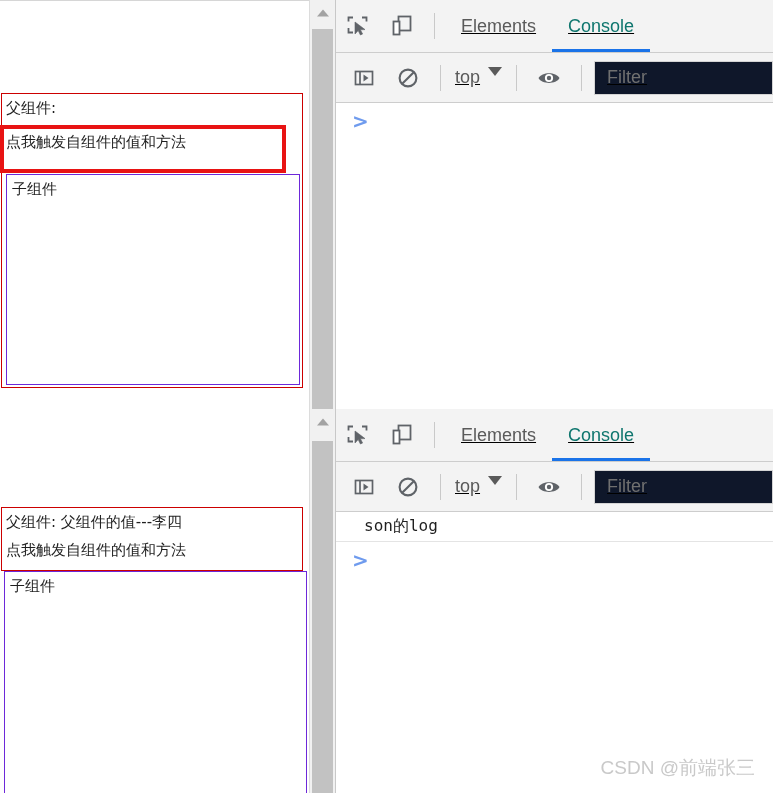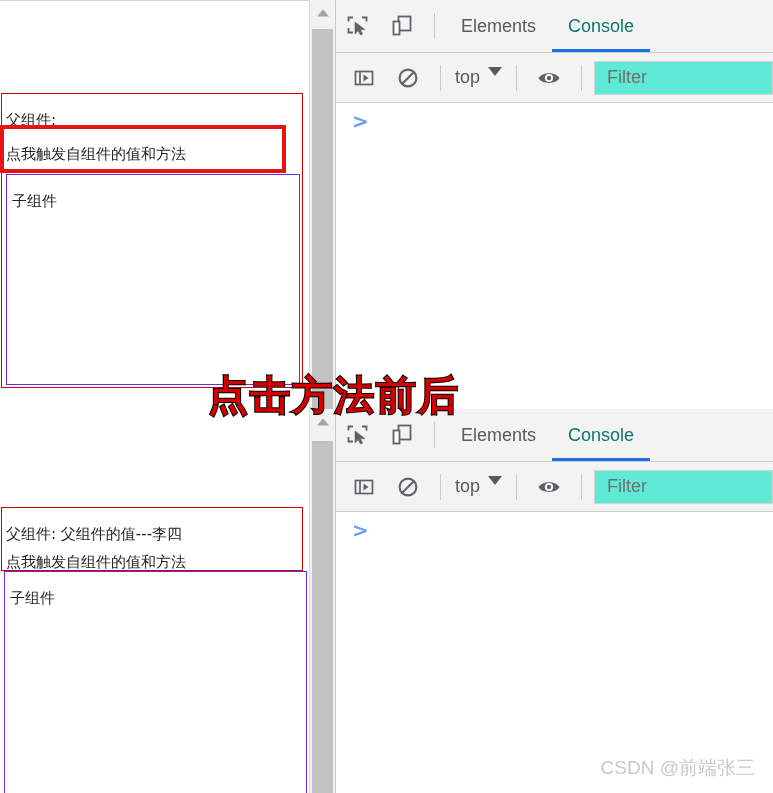--- a/index.html
+++ b/index.html
@@ -60,21 +60,20 @@
     border: 1px solid #6d28d9;
     background: #ffffff;
     box-sizing: border-box;
   }
   .cn-text {
     font-family: "DejaVu Sans", "Liberation Sans", sans-serif;
     font-size: 15px;
     color: #1f1f1f;
     line-height: 1.15;
     white-space: nowrap;
-    margin-top: 12px;
   }
 
   
   .top-parent { top: 92px;  height: 295px; }
   .top-parent .label-parent { position: absolute; left: 4px; top: 6px; }
   .top-parent .btn-text     { position: absolute; left: 4px; top: 40px; }
   .top-child  { top: 80px; bottom: 2px; }
   .top-child .label-child   { position: absolute; left: 5px; top: 6px; }
 
   
@@ -141,20 +140,21 @@
   
   .devtools {
     position: absolute;
     top: 0;
     left: 336px;
     width: 437px;
     height: 100%;
     background: #ffffff;
     font-family: "Liberation Sans", "DejaVu Sans", sans-serif;
     overflow: hidden;
+    text-decoration: underline;
   }
   .dt-tabbar {
     position: relative;
     height: 52px;
     background: #f3f3f3;
     border-bottom: 1px solid #cdcdcd;
     display: flex;
     align-items: center;
   }
   .dt-iconbtn {
@@ -214,21 +214,21 @@
   .caret {
     margin-left: 8px;
     width: 0; height: 0;
     border-left: 7px solid transparent;
     border-right: 7px solid transparent;
     border-top: 9px solid #5a5a5a;
   }
   .filter-input {
     flex: 1 1 auto;
     height: 34px;
-    background: #5eead4;
+    background: #0f172a;
     border: 1px solid #d4d4d4;
     box-sizing: border-box;
     display: flex;
     align-items: center;
     padding-left: 12px;
     font-size: 18px;
     color: #707070;
     margin-left: 2px;
     min-width: 10px;
   }
@@ -455,24 +455,24 @@
             <path d="M2.5 13 C6 6.5, 20 6.5, 23.5 13 C20 19.5, 6 19.5, 2.5 13 Z" fill="#5f6368"></path>
             <circle cx="13" cy="13" r="4.1" fill="#ffffff"></circle>
             <circle cx="13" cy="13" r="2.2" fill="#5f6368"></circle>
           </svg>
         </div>
         <div class="vsep"></div>
         <div class="filter-input">Filter</div>
       </div>
 
       <div class="console-body">
+        <div class="log-row">son的log</div>
         <div class="prompt-row">
           <span class="prompt-chevron">&gt;</span>
         </div>
       </div>
     </div>
   </div>
 
-  <div class="overlay-caption">点击方法前后</div>
 
   <div class="watermark">CSDN @前端张三</div>
 
 </div>
 
 </body></html>

